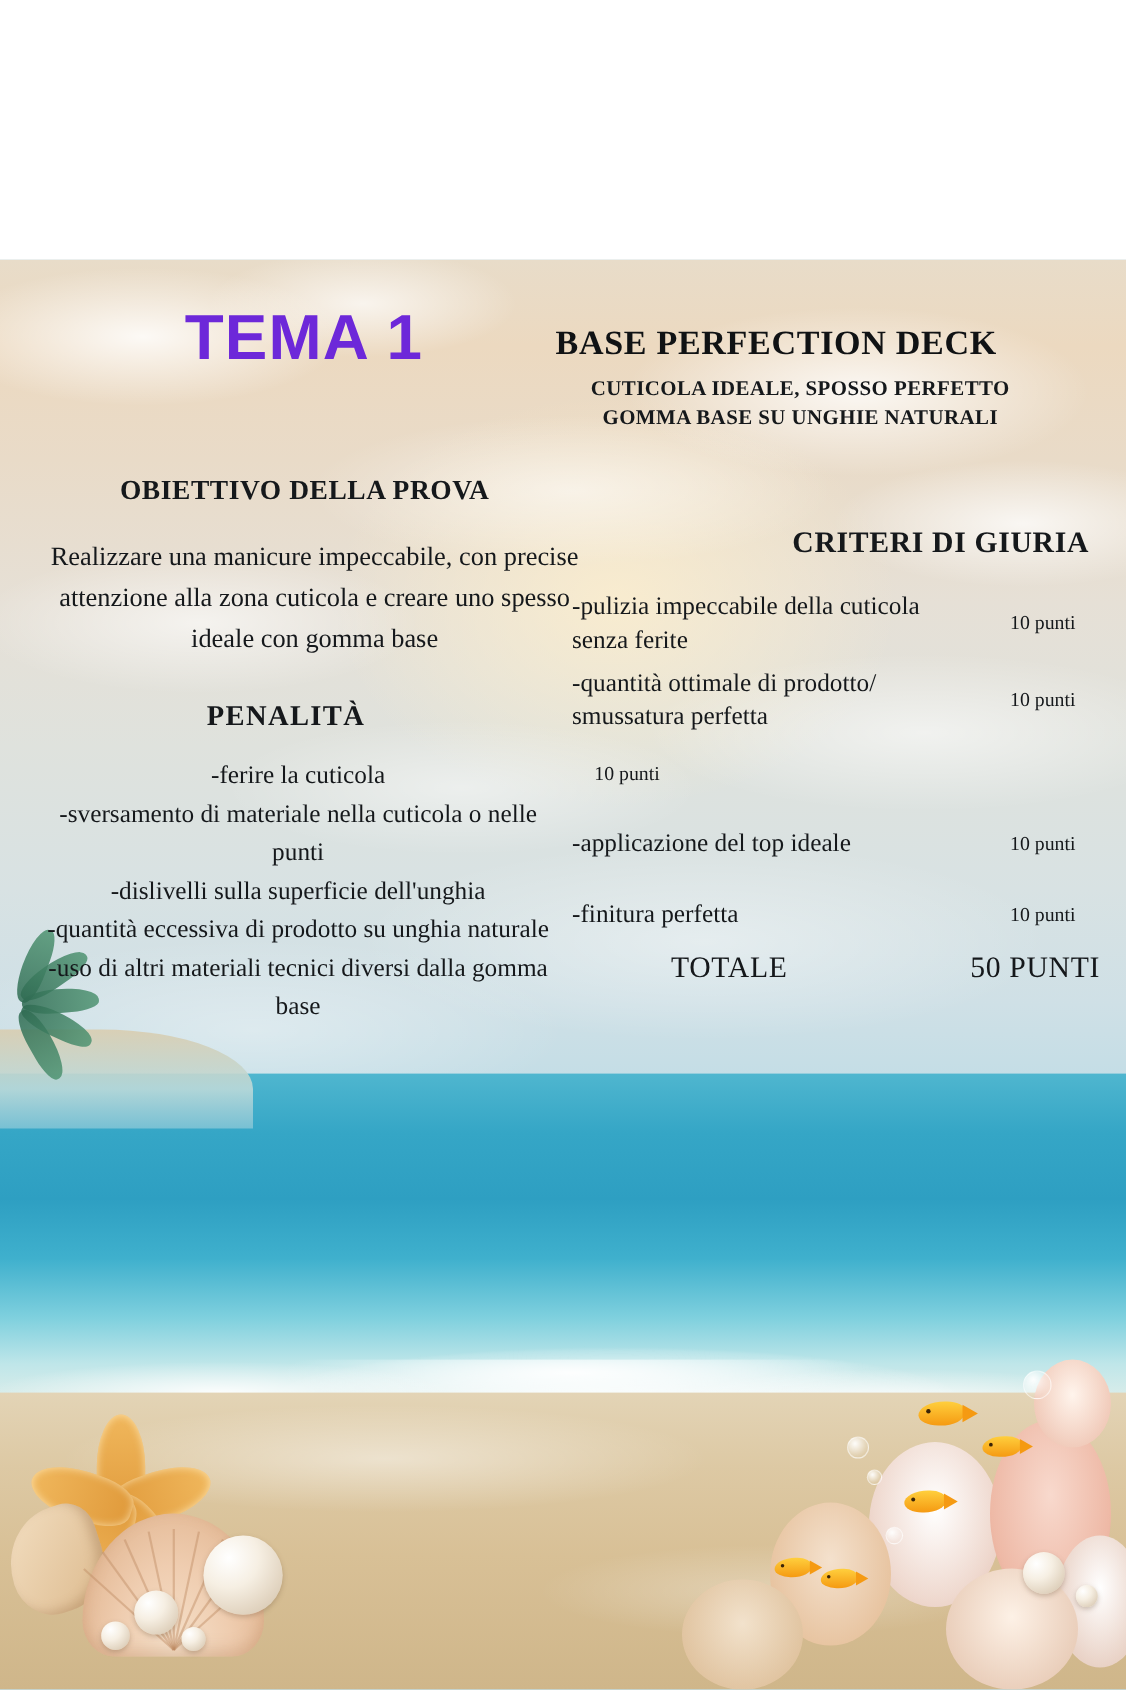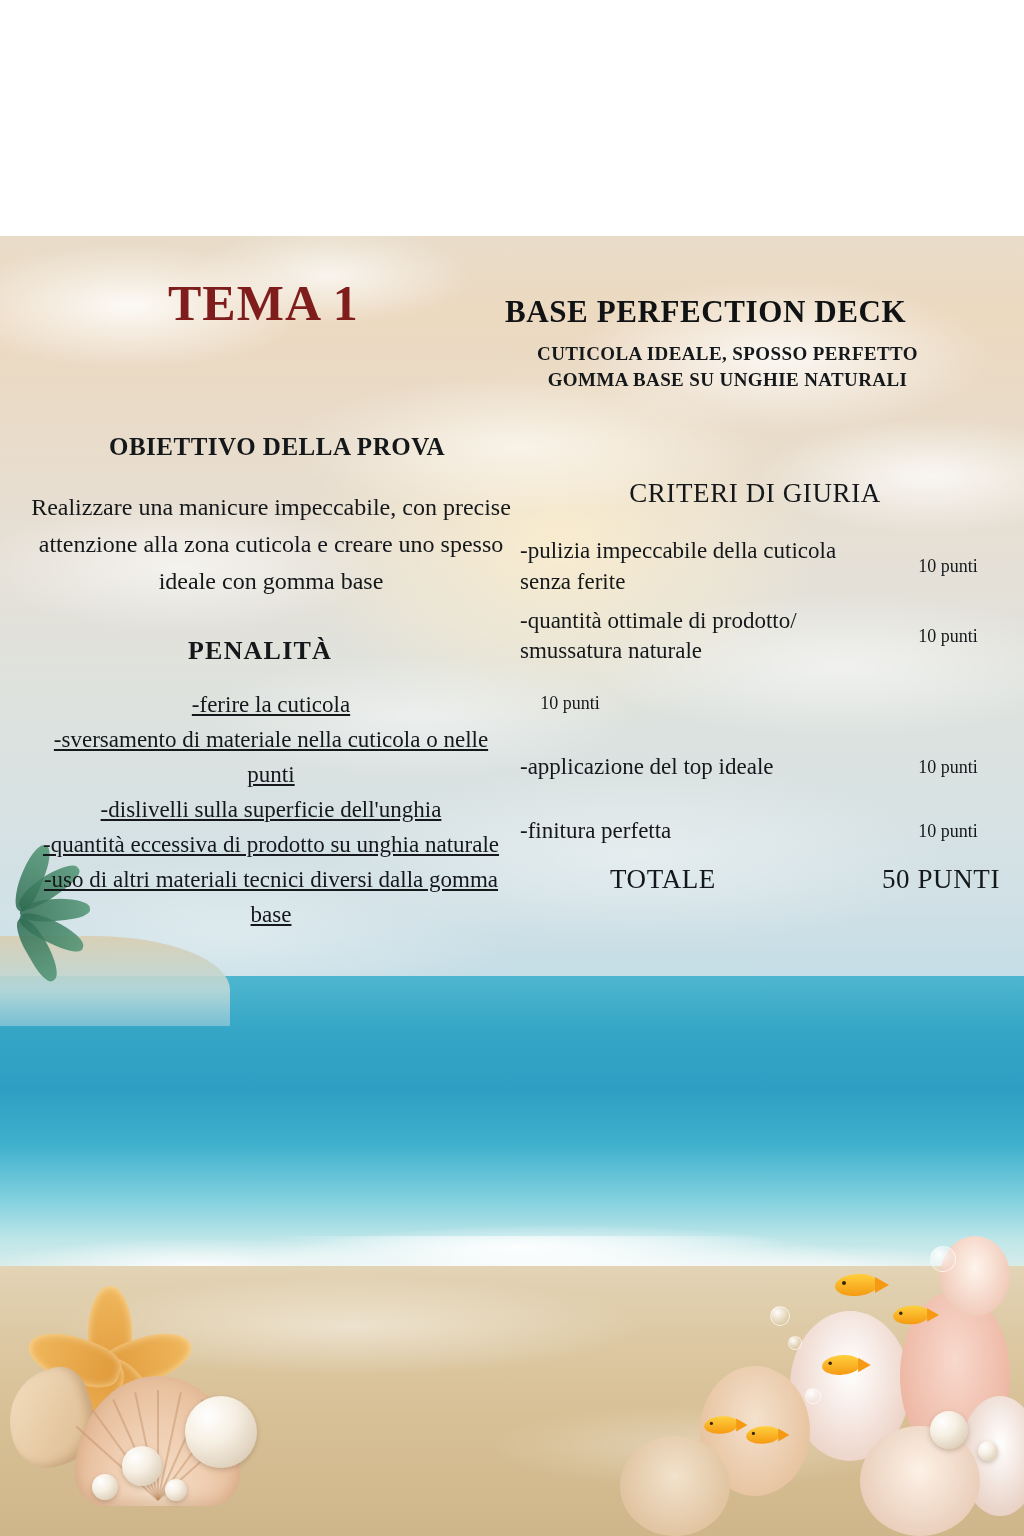--- a/index.html
+++ b/index.html
@@ -228,25 +228,25 @@
   
   .content {
     position: absolute;
     inset: 0;
     color: #15181b;
   }
 
   .tema-title {
     position: absolute;
     left: 168px; top: 42px;
-    font-family: Liberation Serif, serif;
-    font-weight: bold;
-    font-size: 50px;
+    font-family: Liberation Sans, sans-serif;
+    font-weight: bold;
+    font-size: 58px;
     letter-spacing: 1px;
-    color: #7f1d1d;
+    color: #6d28d9;
     line-height: 1;
   }
 
   .deck-title {
     position: absolute;
     left: 505px; top: 58px;
     width: 440px;
     font-size: 31px;
     font-weight: bold;
     letter-spacing: .6px;
@@ -267,21 +267,21 @@
 
   .obiettivo-heading {
     position: absolute;
     left: 109px; top: 197px;
     font-size: 25px;
     font-weight: bold;
     letter-spacing: .5px;
   }
   .obiettivo-body {
     position: absolute;
-    left: 25px; top: 253px;
+    left: 40px; top: 253px;
     width: 492px;
     text-align: center;
     font-size: 24px;
     line-height: 1.55;
   }
 
   .penalita-heading {
     position: absolute;
     left: 0; top: 400px;
     width: 520px;
@@ -290,31 +290,30 @@
     font-weight: bold;
     letter-spacing: 1.2px;
   }
   .penalita-list {
     position: absolute;
     left: 36px; top: 452px;
     width: 470px;
     text-align: center;
     font-size: 23px;
     line-height: 1.52;
-    text-decoration: underline;
   }
   .penalita-list div { white-space: pre-line; }
 
   .criteri-heading {
     position: absolute;
     left: 520px; top: 242px;
     width: 470px;
-    text-align: center;
+    text-align: right;
     font-size: 27px;
-    font-weight: normal;
+    font-weight: bold;
     letter-spacing: .6px;
   }
 
   .criteri-table {
     position: absolute;
     left: 520px; top: 296px;
     width: 478px;
   }
   .criterio-row {
     display: flex;
@@ -455,21 +454,21 @@
     </div>
 
     <div class="criteri-heading">CRITERI DI GIURIA</div>
 
     <div class="criteri-table">
       <div class="criterio-row">
         <div class="criterio-label">-pulizia impeccabile della cuticola senza ferite</div>
         <div class="criterio-points">10 punti</div>
       </div>
       <div class="criterio-row">
-        <div class="criterio-label">-quantità ottimale di prodotto/ smussatura naturale</div>
+        <div class="criterio-label">-quantità ottimale di prodotto/ smussatura perfetta</div>
         <div class="criterio-points">10 punti</div>
       </div>
       <div class="criterio-row">
         <div class="criterio-points">10 punti</div>
       </div>
       <div class="criterio-row">
         <div class="criterio-label">-applicazione del top ideale</div>
         <div class="criterio-points">10 punti</div>
       </div>
       <div class="criterio-row">

